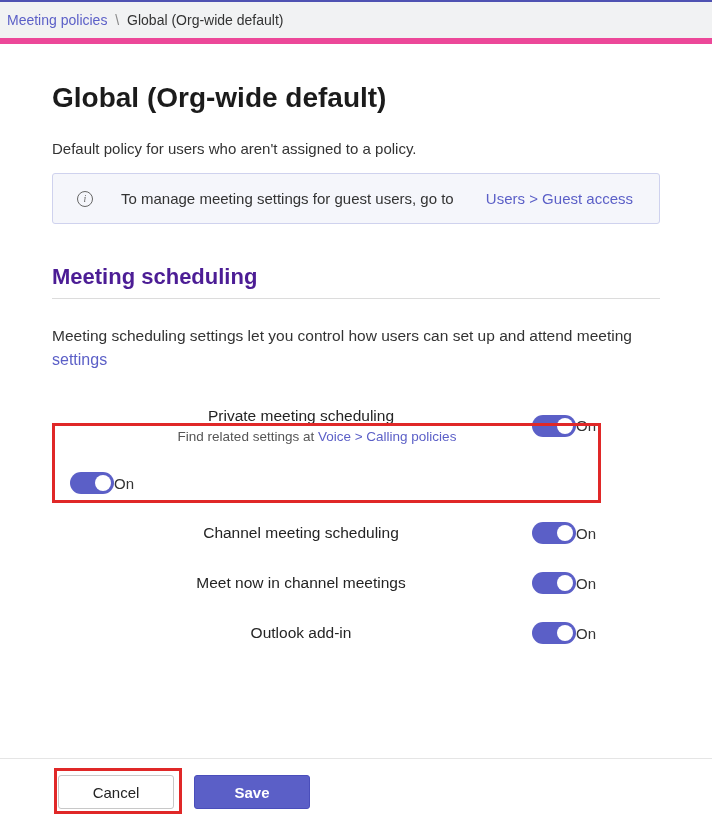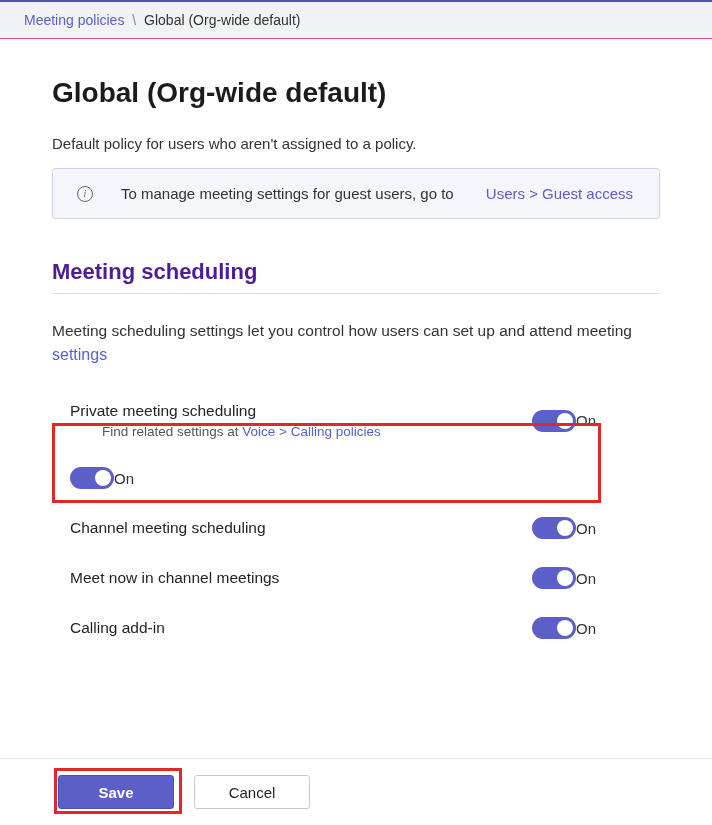--- a/index.html
+++ b/index.html
@@ -8,22 +8,22 @@
       background: #ffffff;
       color: #242424;
       width: 712px;
       height: 825px;
       overflow: hidden;
       position: relative;
     }
     .breadcrumb-bar {
       background: #f1f2f3;
       border-top: 2px solid #4f52b2;
-      border-bottom: 1px solid #ec4899;
-      padding: 10px 24px;
+      border-bottom: 6px solid #ec4899;
+      padding: 10px 7px;
       font-size: 14px;
     }
     .breadcrumb-link { color: #5b5fc7; cursor: pointer; }
     .breadcrumb-sep { color: #888; margin: 0 4px; }
     .breadcrumb-current { color: #333; }
     .content {
       padding: 38px 52px 0 52px;
       background: #fff;
     }
     .page-title {
@@ -70,21 +70,21 @@
       border-top: 1px solid #dcdcdc;
       margin-bottom: 28px;
     }
     .section-desc {
       font-size: 15.5px;
       color: #333;
       margin-bottom: 6px;
       white-space: nowrap;
     }
     .link { color: #5b5fc7; cursor: pointer; }
-    .settings-list { margin-top: 24px; }
+    .settings-list { margin-top: 24px; text-align: center; }
     .setting-row {
       display: flex;
       align-items: center;
       padding: 14px 18px;
       position: relative;
     }
     .setting-left { flex: 1; }
     .setting-label {
       font-size: 15.5px;
       color: #242424;
@@ -246,33 +246,33 @@
       <div class="toggle-wrap">
         <div class="toggle">
             <div class="toggle-thumb"></div>
           </div>
         <span class="toggle-state">On</span>
       </div>
     </div>
 
     <div class="setting-row">
       <div class="setting-left">
-        <div class="setting-label">Calling add-in</div>
+        <div class="setting-label">Outlook add-in</div>
       </div>
       <div class="toggle-wrap">
         <div class="toggle">
             <div class="toggle-thumb"></div>
           </div>
         <span class="toggle-state">On</span>
       </div>
     </div>
 
   </div>
 </div>
 
 <div class="highlight-box highlight-setting"></div>
 
 <div class="footer">
+  <button class="btn btn-secondary">Cancel</button>
   <button class="btn btn-primary">Save</button>
-  <button class="btn btn-secondary">Cancel</button>
 </div>
 
 <div class="highlight-box highlight-save"></div>
 
 </body></html>

